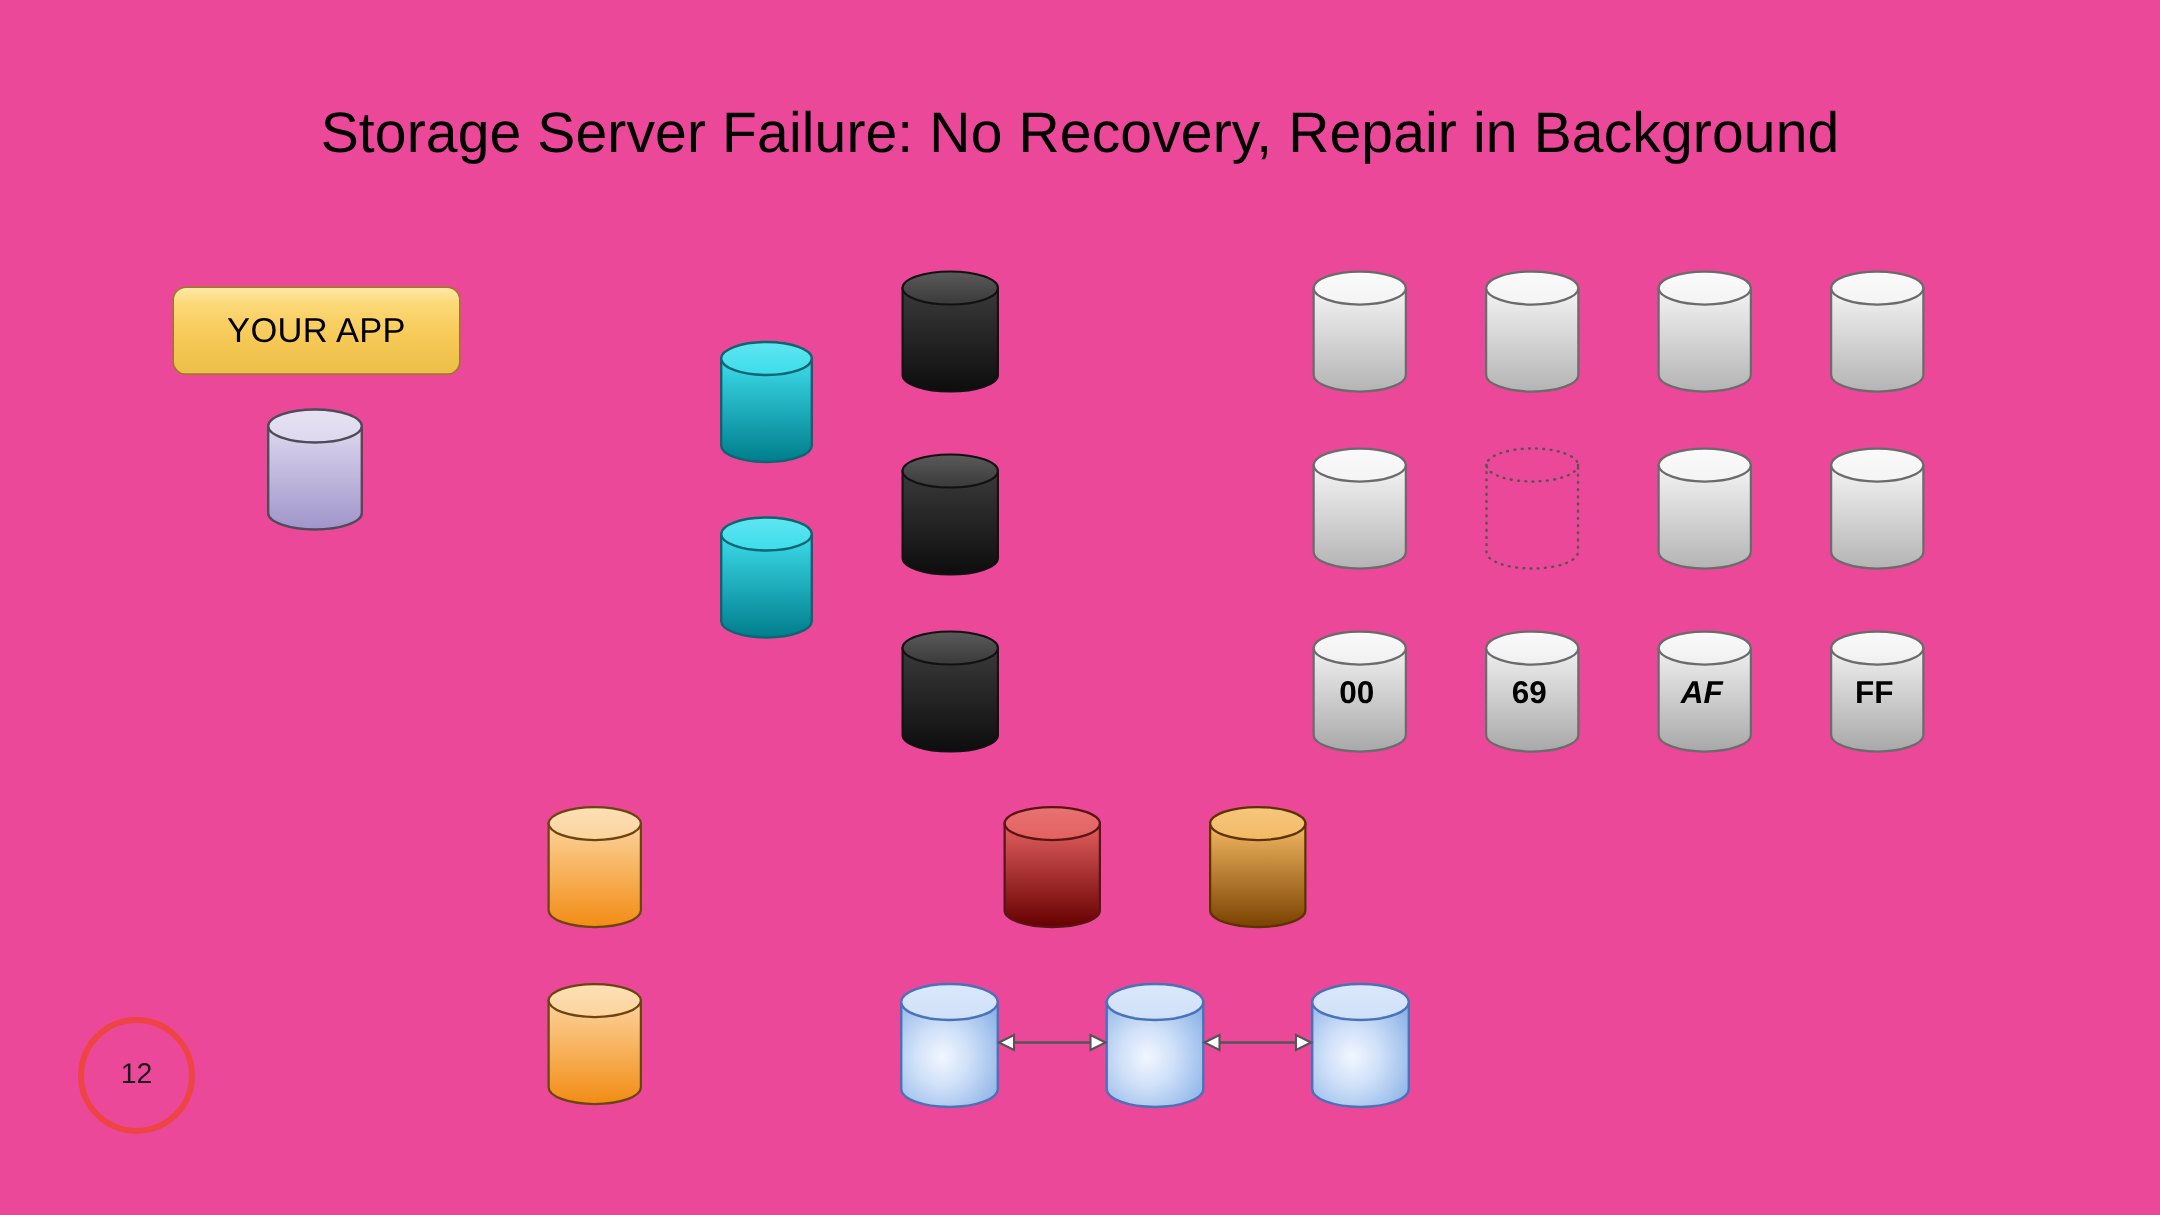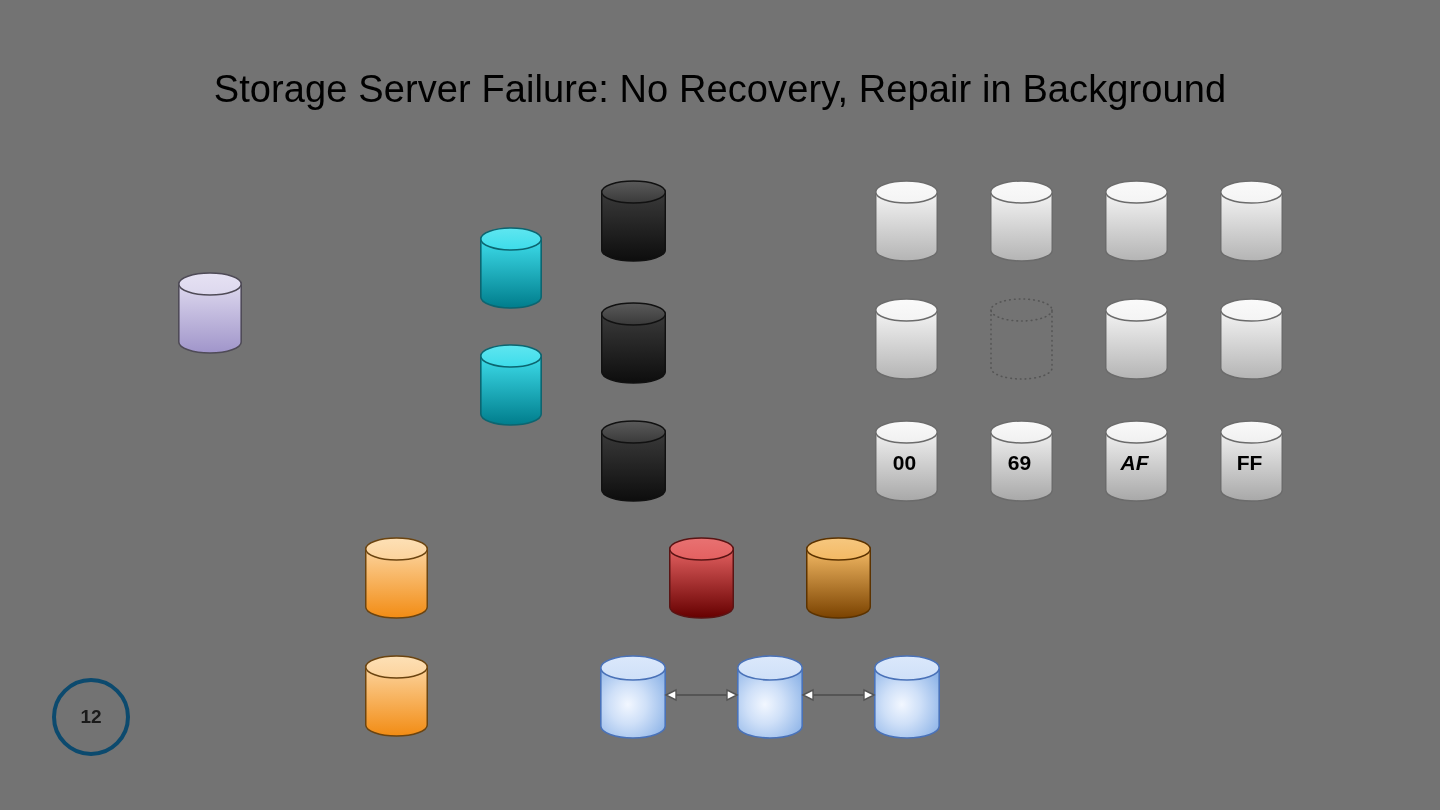--- a/index.html
+++ b/index.html
@@ -7,21 +7,21 @@
   html, body {
     margin: 0; padding: 0;
     width: 1440px; height: 810px;
     background: #ffffff;
     font-family: "Liberation Sans", sans-serif;
     overflow: hidden;
   }
   #slide {
     position: relative;
     width: 1440px; height: 810px;
-    background: #737373;
+    background: #ec4899;
   }
   #slide-title {
     position: absolute;
     left: 0; top: 68px;
     width: 1440px;
     text-align: center;
     font-size: 38px;
     font-weight: 400;
     color: #000000;
     letter-spacing: 0.1px;
@@ -58,33 +58,36 @@
     pointer-events: none;
   }
   
   .arrow-link { position: absolute; }
   .arrow-link svg { display: block; overflow: visible; }
   
   #page-number {
     position: absolute;
     left: 52px; top: 678px;
     width: 78px; height: 78px;
-    border: 4px solid #0c4a6e;
+    border: 4px solid #ef4444;
     border-radius: 50%;
     display: flex; align-items: center; justify-content: center;
-    font-size: 19px; font-weight: bold; color: #1a1a1a;
+    font-size: 19px; font-weight: normal; color: #1a1a1a;
   }
 </style>
 </head>
 <body>
 
 <div id="slide">
 
   <div id="slide-title">Storage Server Failure: No Recovery, Repair in Background</div>
 
+  <div id="app-box">
+    <span id="app-box-label">YOUR APP</span>
+  </div>
 
   <div id="cylinder-layer">
       <div class="cyl" style="left: 178px; top: 272px; width: 64px; height: 82px;">
 <svg width="64" height="82" viewBox="0 0 64 82">
   <defs>
             <linearGradient id="g0b" x1="0" y1="0" x2="0" y2="1">
            <stop offset="0%" stop-color="#ddd8ee"></stop>
            <stop offset="100%" stop-color="#a095ca"></stop>
          </linearGradient>
             <linearGradient id="g0t" x1="0" y1="0" x2="0" y2="1">

